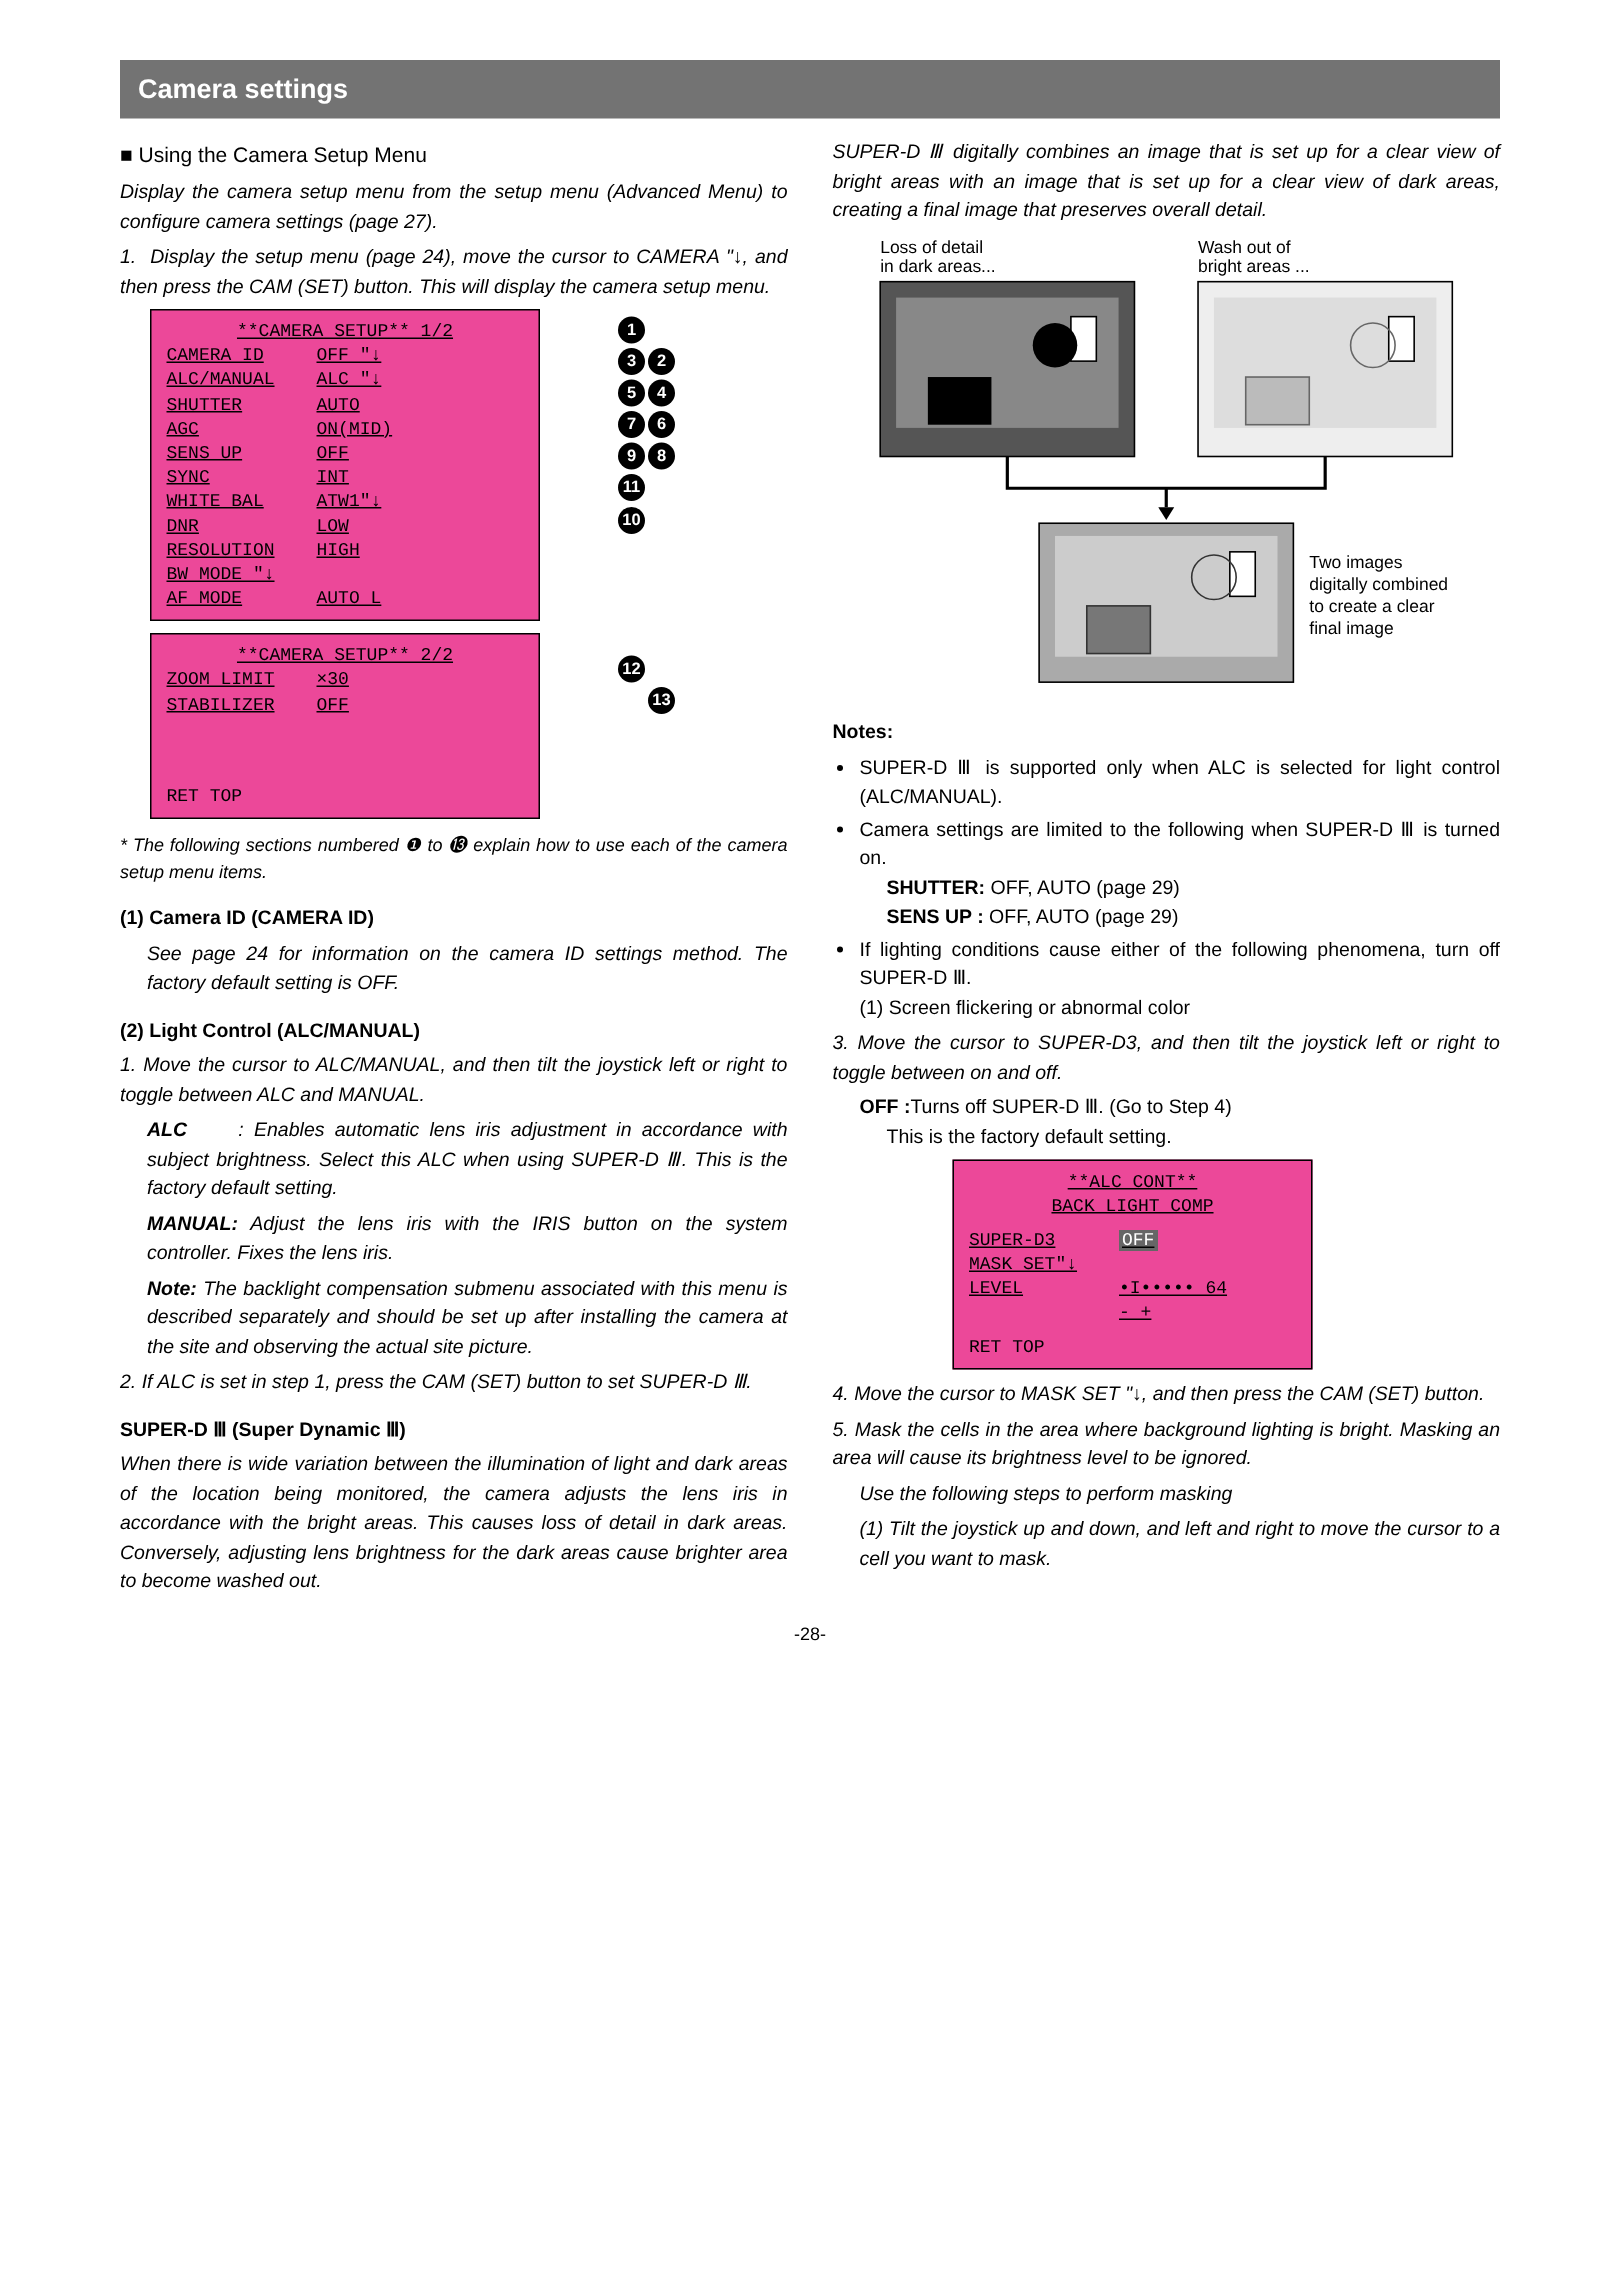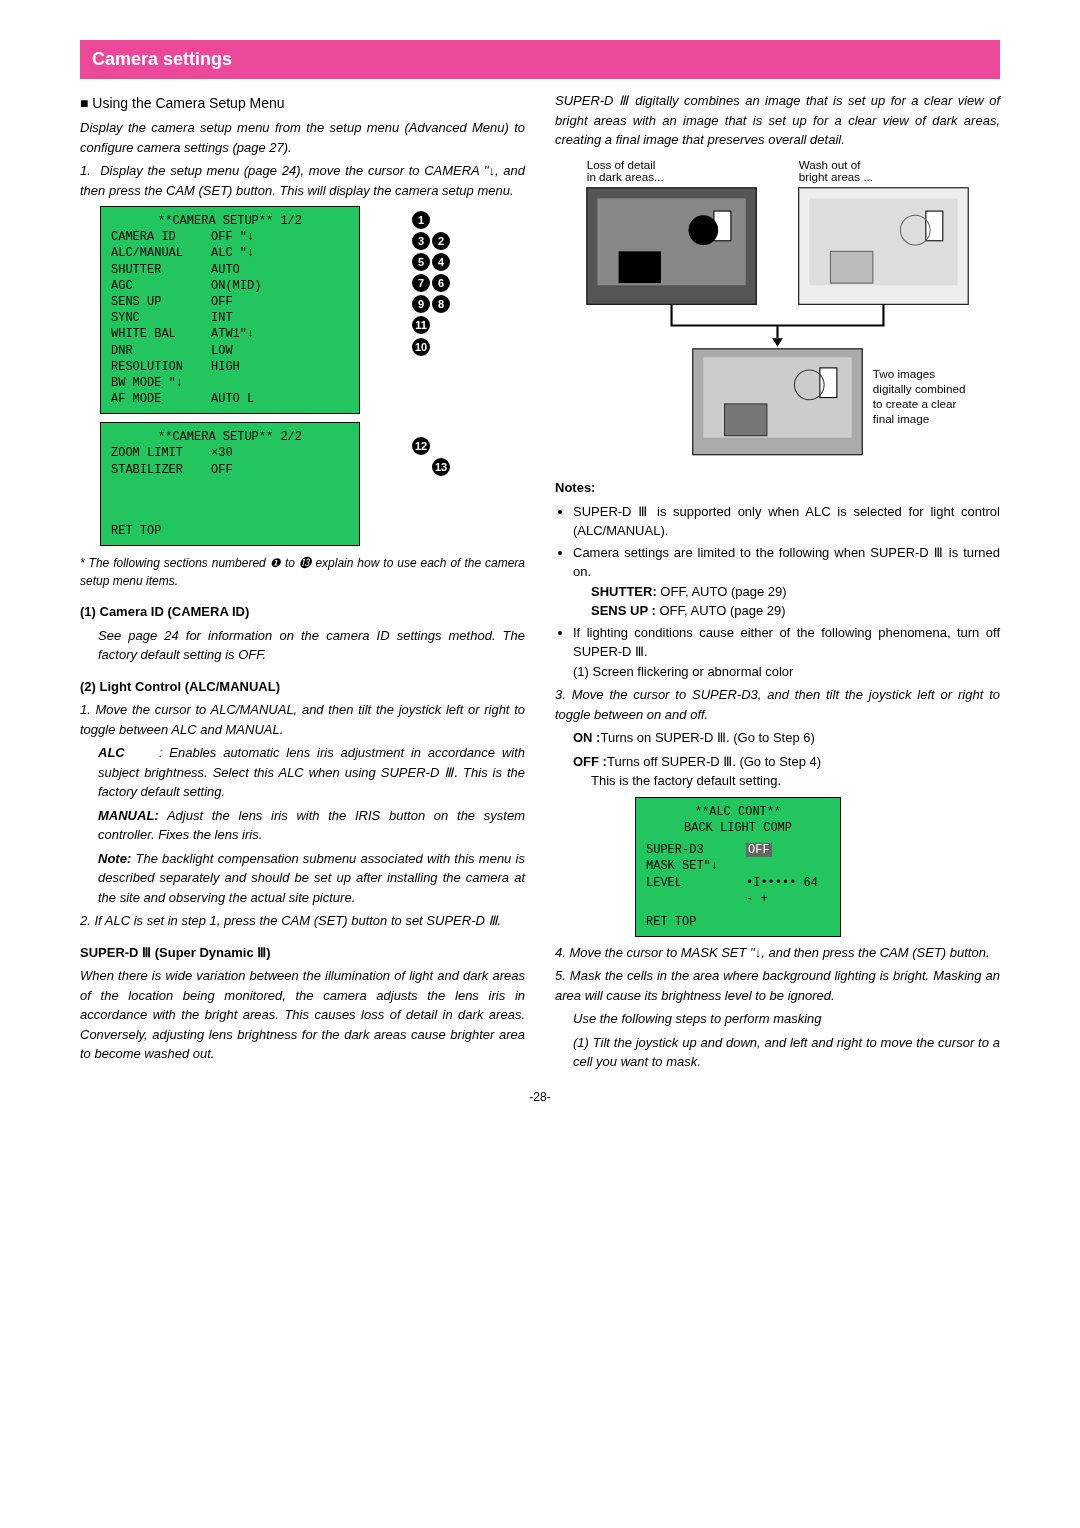--- a/index.html
+++ b/index.html
@@ -5,21 +5,21 @@
   body {
     font-family: Arial, Helvetica, sans-serif;
     font-size: 13px;
     color: #000;
     margin: 0;
     padding: 40px 80px;
     width: 920px;
     line-height: 1.5;
   }
   .title-bar {
-    background: #ec4899;
+    background: #737373;
     color: #fff;
     font-weight: bold;
     font-size: 18px;
     padding: 6px 12px;
     margin-bottom: 8px;
   }
   .columns {
     display: flex;
     gap: 30px;
   }
@@ -34,24 +34,25 @@
   }
   .sq { font-family: -apple-system, Arial; }
   p { margin: 4px 0; }
   .just { text-align: justify; font-style: italic; }
   .osd-box {
     border: 1px solid #000;
     font-family: "Courier New", monospace;
     font-size: 12px;
     line-height: 1.35;
     padding: 6px 10px;
-    background: #22c55e;
+    background: #ec4899;
     width: 260px;
     margin: 6px auto 6px 20px;
     box-sizing: border-box;
+    text-decoration: underline;
   }
   .osd-wrap { position: relative; width: 330px; margin-bottom:8px; }
   .callouts { position: absolute; right: -40px; top: 4px; }
   .badge {
     display:inline-flex; align-items:center; justify-content:center;
     width:18px; height:18px; background:#000; color:#fff; border-radius:50%;
     font-weight:bold; font-size:11px; margin:1px 0;
   }
   .callstack { display:flex; flex-direction:column; gap:1px; }
   .osd-row { display:flex; }
@@ -242,25 +243,24 @@
       <li><span>Camera settings are limited to the following when SUPER-D Ⅲ is turned on.</span>
         <div class="indent"><span class="bold">SHUTTER:</span> <span>OFF, AUTO (page 29)</span></div>
         <div class="indent"><span class="bold">SENS UP :</span> <span>OFF, AUTO (page 29)</span></div>
       </li>
       <li><span>If lighting conditions cause either of the following phenomena, turn off SUPER-D Ⅲ.</span>
         <div>(1) Screen flickering or abnormal color</div>
       </li>
     </ul>
 
     <p class="just">3.&nbsp;<span>Move the cursor to SUPER-D3, and then tilt the joystick left or right to toggle between on and off.</span></p>
-    <p class="indent"><span class="bold">ON  :</span><span>Turns on SUPER-D Ⅲ. (Go to Step 6)</span></p>
     <p class="indent"><span class="bold">OFF :</span><span>Turns off SUPER-D Ⅲ. (Go to Step 4)</span><br><span class="indent">This is the factory default setting.</span></p>
 
     <div class="alc-wrap">
-      <div class="osd-box" style="width:206px; height:140px; position:relative;">
+      <div class="osd-box" style="width:240px; height:140px; position:relative;">
         <div style="text-align:center;">**ALC CONT**</div>
         <div style="text-align:center;">BACK LIGHT COMP</div>
         <div style="height:6px;"></div>
         <div class="osd-row">
             <span class="lbl">SUPER-D3</span>
             <span class="val"><span class="hl">OFF</span></span>
           </div>
         <div class="osd-row">
             <span class="lbl">MASK SET"↓</span>
           </div>

